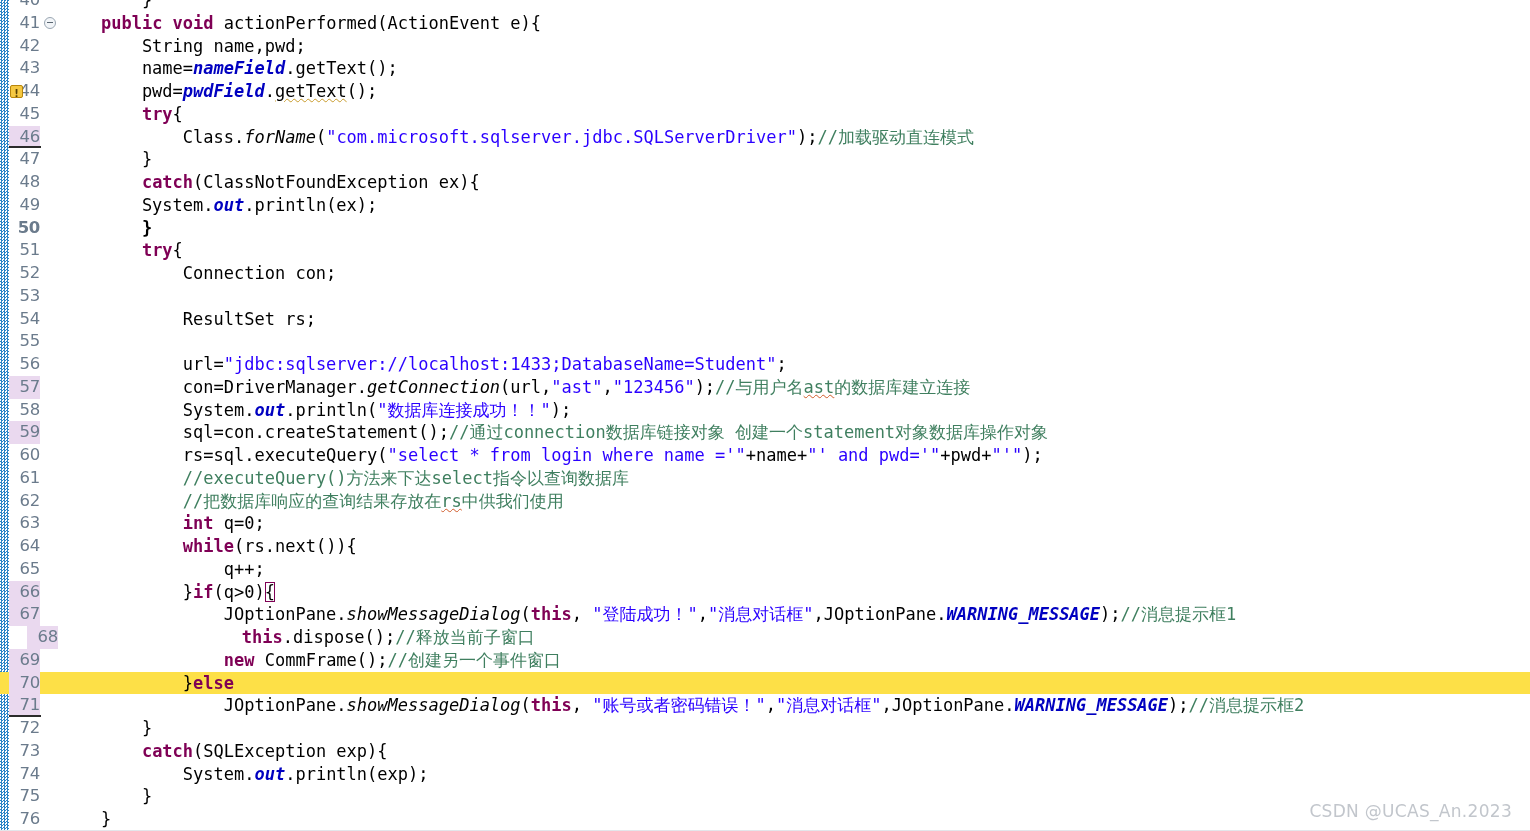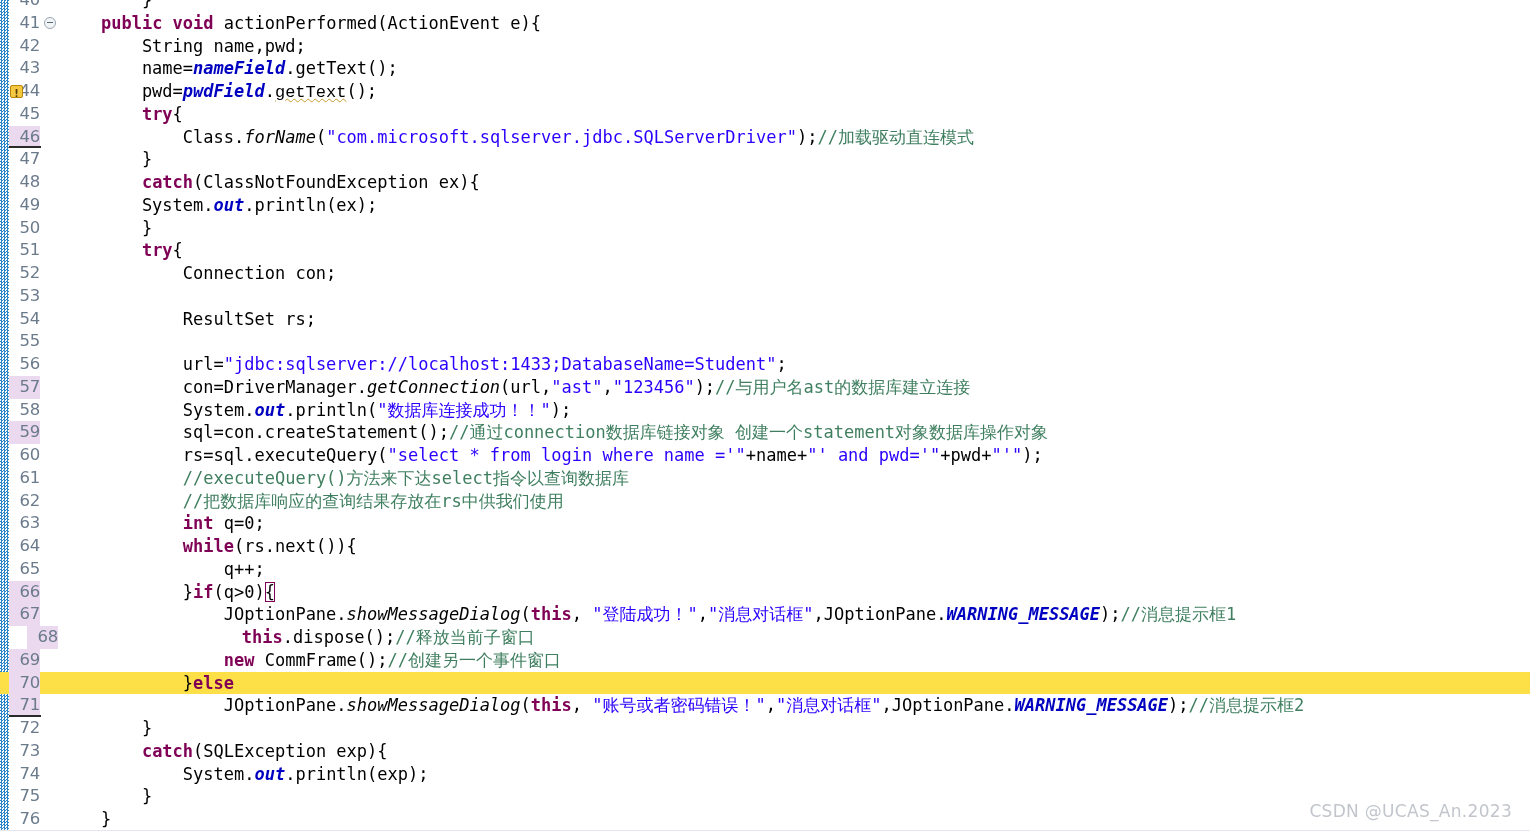--- a/index.html
+++ b/index.html
@@ -95,23 +95,23 @@
   .fld { color: #0000c0; font-style: italic; font-weight: bold; }
   .mth { color: #000000; font-style: italic; }
   .pln { color: #000000; }
 
   
   .squig {
     text-decoration: underline;
     text-decoration-style: wavy;
     text-decoration-color: #c89b2c;
     text-decoration-thickness: 1px;
-    font-family: Liberation Mono, monospace;
   }
   .squig-err {
+    text-decoration: underline;
     text-decoration-style: wavy;
     text-decoration-color: #d05a2a;
     text-decoration-thickness: 1px;
   }
   
   .brkt {
     outline: 1px solid #7f0055;
     outline-offset: -1px;
   }
 
@@ -197,21 +197,21 @@
       <div class="row" style="position: absolute; left: 0px; top: -11px; width: 1530px;"><div class="ln">40</div><div class="code"><span class="pln">        }</span></div></div>
       <div class="row" style="position: absolute; left: 0px; top: 11.75px; width: 1530px; padding-left: 36px;"><div class="ln">41</div><div class="fold-marker"></div><div class="code"><span class="pln">    </span><span class="kw">public void </span><span class="pln">actionPerformed(ActionEvent e){</span></div></div>
       <div class="row" style="position: absolute; left: 0px; top: 34.5px; width: 1530px;"><div class="ln">42</div><div class="code"><span class="pln">        String name,pwd;</span></div></div>
       <div class="row" style="position: absolute; left: 0px; top: 57.25px; width: 1530px;"><div class="ln">43</div><div class="code"><span class="pln">        name=</span><span class="fld">nameField</span><span class="pln">.getText();</span></div></div>
       <div class="row" style="position: absolute; left: 0px; top: 80px; width: 1530px;"><div class="ln">44</div><div class="warn-marker"></div><div class="code"><span class="pln">        pwd=</span><span class="fld">pwdField</span><span class="pln">.</span><span class="pln squig">getText</span><span class="pln">();</span></div></div>
       <div class="row" style="position: absolute; left: 0px; top: 102.75px; width: 1530px;"><div class="ln">45</div><div class="code"><span class="pln">        </span><span class="kw">try</span><span class="pln">{</span></div></div>
       <div class="row sep-bottom" style="position: absolute; left: 0px; top: 125.5px; width: 1530px;"><div class="ln ln-hl">46</div><div class="code"><span class="pln">            Class.</span><span class="mth">forName</span><span class="pln">(</span><span class="str">"com.microsoft.sqlserver.jdbc.SQLServerDriver"</span><span class="pln">);</span><span class="cmt">//加载驱动直连模式</span></div></div>
       <div class="row" style="position: absolute; left: 0px; top: 148.25px; width: 1530px;"><div class="ln">47</div><div class="code"><span class="pln">        }</span></div></div>
       <div class="row" style="position: absolute; left: 0px; top: 171px; width: 1530px;"><div class="ln">48</div><div class="code"><span class="pln">        </span><span class="kw">catch</span><span class="pln">(ClassNotFoundException ex){</span></div></div>
       <div class="row" style="position: absolute; left: 0px; top: 193.75px; width: 1530px;"><div class="ln">49</div><div class="code"><span class="pln">        System.</span><span class="fld">out</span><span class="pln">.println(ex);</span></div></div>
-      <div class="row" style="position: absolute; left: 0px; top: 216.5px; width: 1530px;"><div class="ln">50</div><div class="code"><span class="pln">        }</span></div></div>
+      <div class="row" style="position: absolute; left: 0px; top: 216.5px; width: 1530px; font-weight: bold;"><div class="ln">50</div><div class="code"><span class="pln">        }</span></div></div>
       <div class="row" style="position: absolute; left: 0px; top: 239.25px; width: 1530px;"><div class="ln">51</div><div class="code"><span class="pln">        </span><span class="kw">try</span><span class="pln">{</span></div></div>
       <div class="row" style="position: absolute; left: 0px; top: 262px; width: 1530px;"><div class="ln">52</div><div class="code"><span class="pln">            Connection con;</span></div></div>
       <div class="row" style="position: absolute; left: 0px; top: 284.75px; width: 1530px; text-decoration: underline;"><div class="ln">53</div></div>
       <div class="row" style="position: absolute; left: 0px; top: 307.5px; width: 1530px;"><div class="ln">54</div><div class="code"><span class="pln">            ResultSet rs;</span></div></div>
       <div class="row" style="position: absolute; left: 0px; top: 330.25px; width: 1530px;"><div class="ln">55</div></div>
       <div class="row" style="position: absolute; left: 0px; top: 353px; width: 1530px;"><div class="ln">56</div><div class="code"><span class="pln">            url=</span><span class="str">"jdbc:sqlserver://localhost:1433;DatabaseName=Student"</span><span class="pln">;</span></div></div>
       <div class="row" style="position: absolute; left: 0px; top: 375.75px; width: 1530px;"><div class="ln ln-hl">57</div><div class="code"><span class="pln">            con=DriverManager.</span><span class="mth">getConnection</span><span class="pln">(url,</span><span class="str">"ast"</span><span class="pln">,</span><span class="str">"123456"</span><span class="pln">);</span><span class="cmt">//与用户名</span><span class="cmt squig-err">ast</span><span class="cmt">的数据库建立连接</span></div></div>
       <div class="row" style="position: absolute; left: 0px; top: 398.5px; width: 1530px;"><div class="ln">58</div><div class="code"><span class="pln">            System.</span><span class="fld">out</span><span class="pln">.println(</span><span class="str">"数据库连接成功！！"</span><span class="pln">);</span></div></div>
       <div class="row" style="position: absolute; left: 0px; top: 421.25px; width: 1530px;"><div class="ln ln-hl">59</div><div class="code"><span class="pln">            sql=con.createStatement();</span><span class="cmt">//通过connection数据库链接对象 创建一个statement对象数据库操作对象</span></div></div>
       <div class="row" style="position: absolute; left: 0px; top: 444px; width: 1530px;"><div class="ln">60</div><div class="code"><span class="pln">            rs=sql.executeQuery(</span><span class="str">"select * from login where name ='"</span><span class="pln">+name+</span><span class="str">"' and pwd='"</span><span class="pln">+pwd+</span><span class="str">"'"</span><span class="pln">);</span></div></div>

